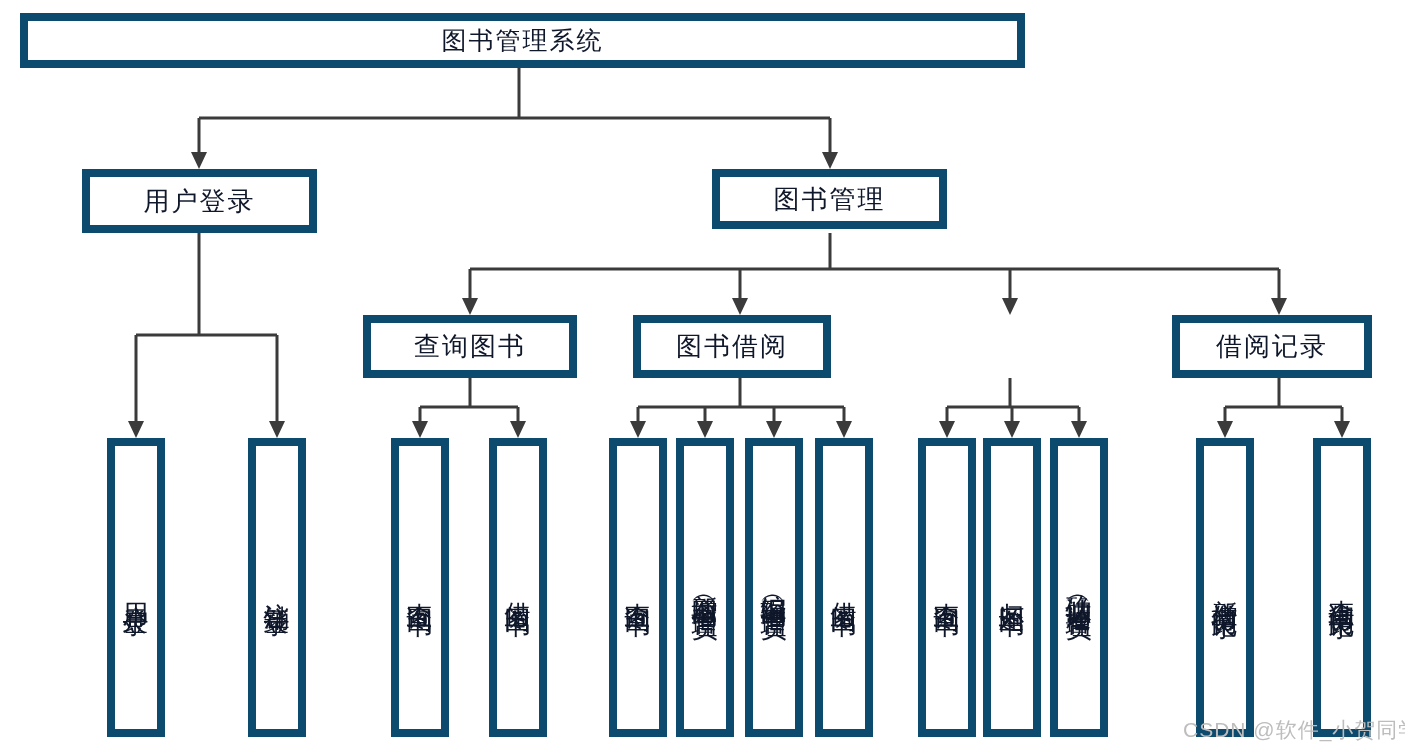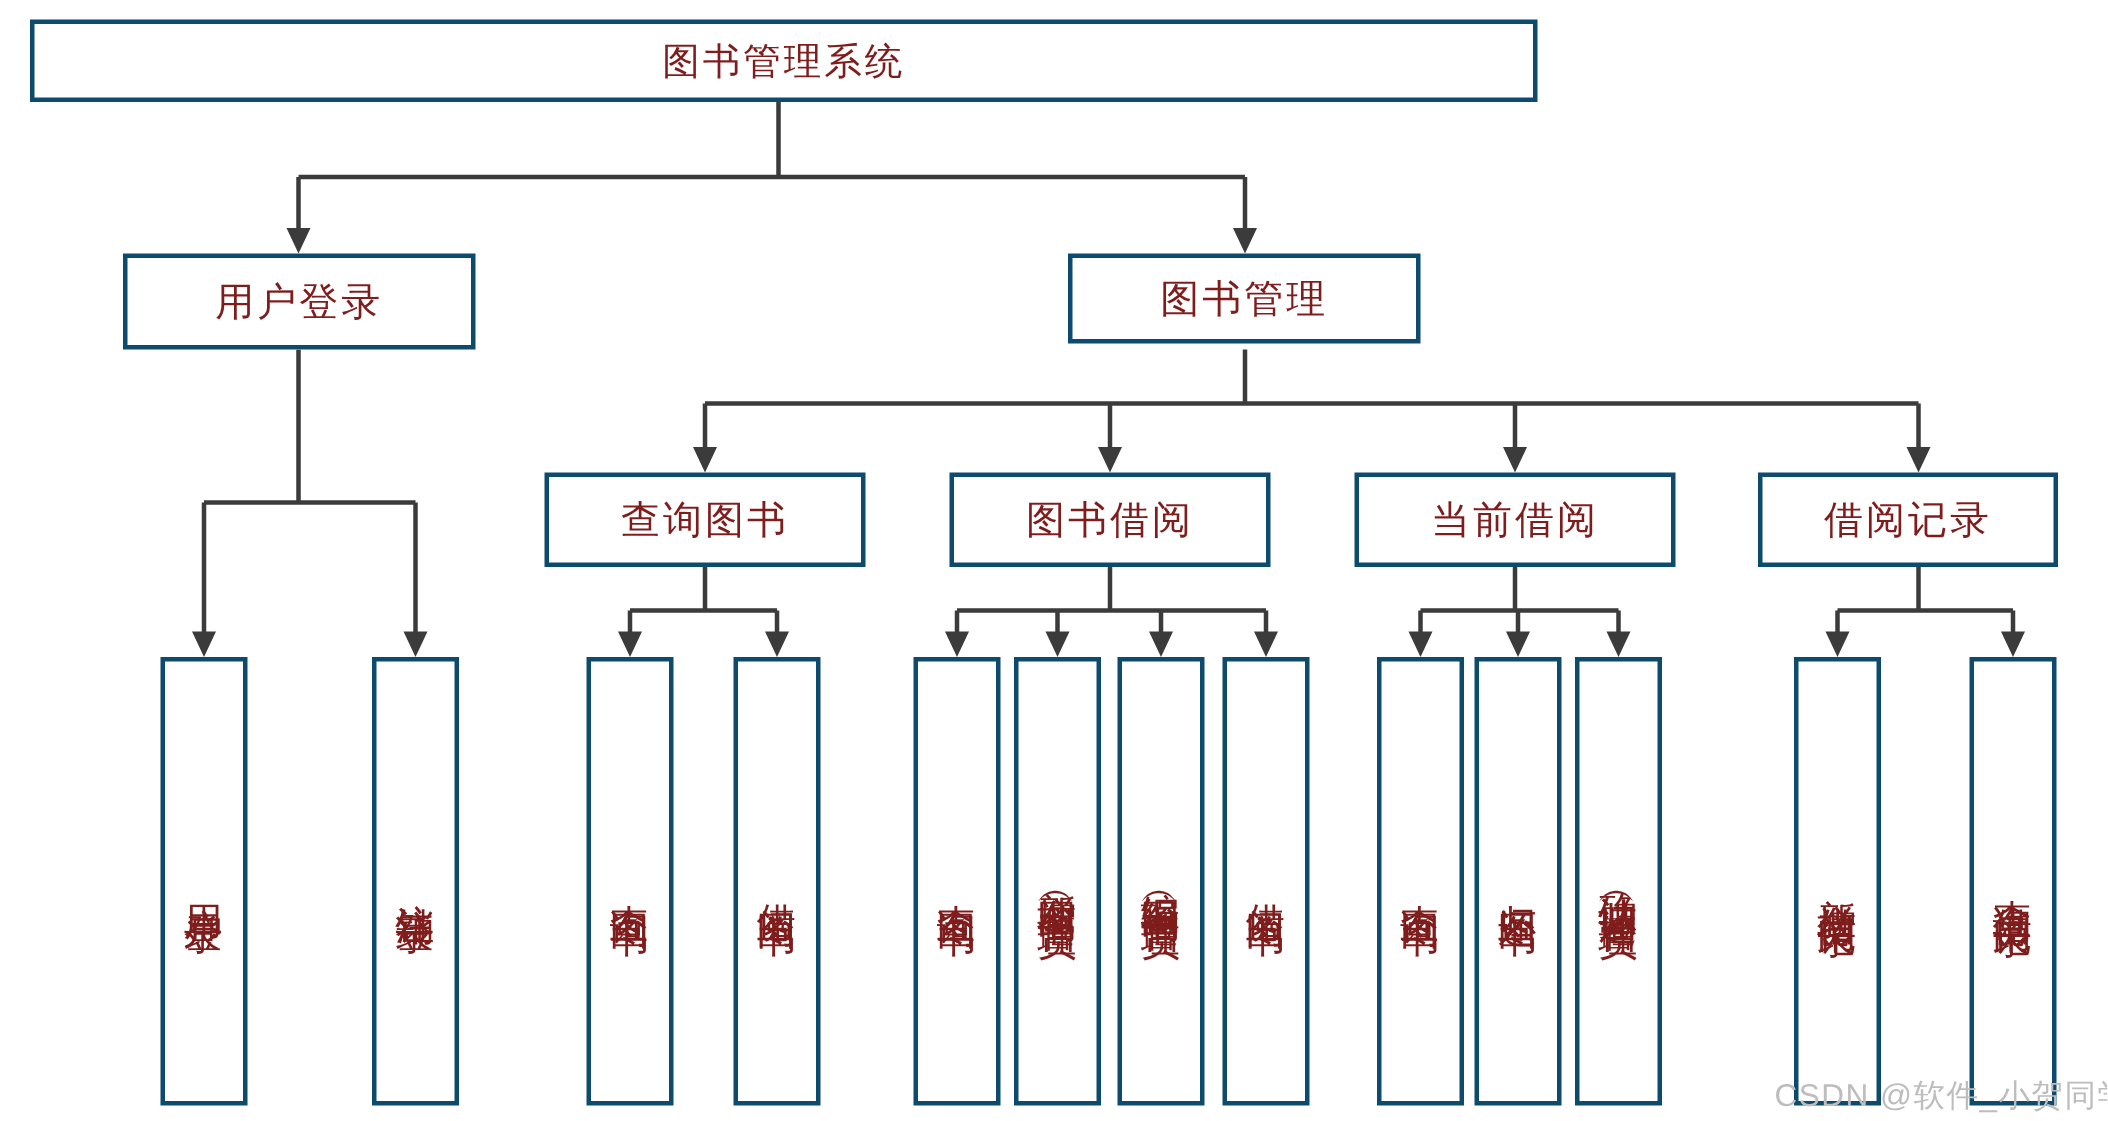--- a/index.html
+++ b/index.html
@@ -12,23 +12,23 @@
     overflow: hidden;
   }
   .connectors {
     position: absolute;
     left: 0; top: 0;
     z-index: 1;
   }
   .node {
     position: absolute;
     box-sizing: border-box;
-    border: 3px solid #0c4a6e;
+    border: 8px solid #0c4a6e;
     background: #ffffff;
-    color: #7f1d1d;
+    color: #0f172a;
     display: flex;
     align-items: center;
     justify-content: center;
     z-index: 2;
   }
   .h-node { font-size: 26px; letter-spacing: 2px; white-space: nowrap; }
   .root-node { font-size: 25px; }
   .leaf {
     writing-mode: vertical-rl;
     text-orientation: mixed;
@@ -73,22 +73,21 @@
              M1071 421 L1087 421 L1079 438 Z
              M1217 421 L1233 421 L1225 438 Z  M1334 421 L1350 421 L1342 438 Z"></path>
   </svg>
 
   <div class="node h-node root-node" style="left:20px; top:13px; width:1005px; height:55px;">图书管理系统</div>
 
   <div class="node h-node" style="left:82px; top:169px; width:235px; height:64px;">用户登录</div>
   <div class="node h-node" style="left:712px; top:169px; width:235px; height:60px;">图书管理</div>
 
   <div class="node h-node" style="left:363px; top:315px; width:214px; height:63px;">查询图书</div>
-  <div class="node h-node" style="left:633px; top:315px; width:214px; height:63px;font-family:Liberation Mono, monospace;">图书借阅</div>
-  <div class="node h-node" style="left:903px; top:315px; width:214px; height:63px;">当前借阅</div>
+  <div class="node h-node" style="left:633px; top:315px; width:198px; height:63px;font-family:Liberation Mono, monospace;">图书借阅</div>
   <div class="node h-node" style="left:1172px; top:315px; width:200px; height:63px;">借阅记录</div>
 
   <div class="node leaf" style="left:107px; top:438px; width:58px; height:299px;">用户登录</div>
   <div class="node leaf" style="left:248px; top:438px; width:58px; height:299px;">注销登录</div>
 
   <div class="node leaf" style="left:391px; top:438px; width:58px; height:299px;">查询图书</div>
   <div class="node leaf" style="left:489px; top:438px; width:58px; height:299px;">借阅图书</div>
 
   <div class="node leaf" style="left:609px; top:438px; width:58px; height:299px;">查询图书</div>
   <div class="node leaf" style="left:676px; top:438px; width:58px; height:299px;">新增图书（管理员）</div>

